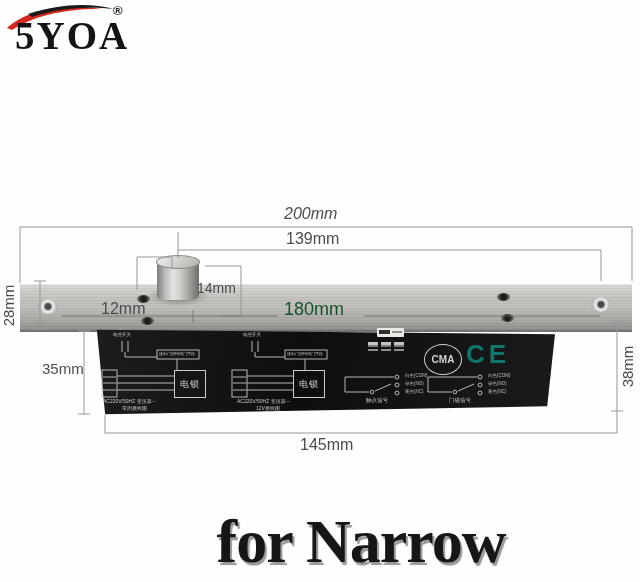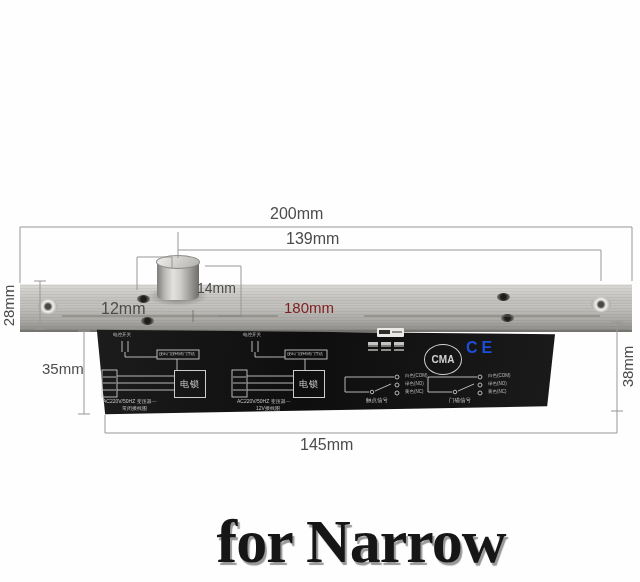--- a/index.html
+++ b/index.html
@@ -39,32 +39,40 @@
   .port{position:absolute;width:10px;height:5px;background:#c4c4c2;
       box-shadow:inset 0 -2px 0 #7c7c7a;}
   .portlbl{position:absolute;width:10px;height:2px;background:#8d8d8b;}
   .sticker{position:absolute;left:377px;top:328px;width:27px;height:9px;background:#eceae6;
       border-radius:1px;}
   .sticker:before{content:"";position:absolute;left:2px;top:2px;width:11px;height:4px;background:#2e2e2c;}
   .sticker:after{content:"";position:absolute;right:2px;top:3px;width:10px;height:2px;background:#8d8b87;}
   .cma{position:absolute;left:424px;top:344px;width:38px;height:31px;border:1.5px solid #cfcfcf;
       border-radius:50%;display:flex;align-items:center;justify-content:center;
       color:#d2d2d2;font-size:10px;font-weight:bold;box-sizing:border-box;}
-  .ce{position:absolute;left:466px;top:339px;color:#1d4ed8;font-size:16px;font-weight:bold;
+  .ce{position:absolute;left:466px;top:339px;color:#0f766e;font-size:26px;font-weight:bold;
       letter-spacing:4px;text-align:center;}
   .footer{position:absolute;left:0;top:506px;width:572px;text-align:center;padding-left:150px;
       box-sizing:border-box;font-family:"Liberation Serif",serif;font-weight:bold;font-size:62px;
       color:#161616;letter-spacing:-1px;text-shadow:2px 3px 1px rgba(145,145,145,.95);}
   svg.overlay{position:absolute;left:0;top:0;pointer-events:none;}
 </style>
 </head>
 <body>
 
 <div class="stage">
 
+  <div class="abs" style="left:0;top:0;width:200px;height:60px;">
+    <svg class="abs" style="left:6px;top:2px;" width="112" height="28" viewBox="0 0 112 28">
+      <path d="M1,26 C20,8 58,1 96,7 C62,6 26,14 6,28 Z" fill="#d2281e"></path>
+      <path d="M22,12 C55,1 85,1 108,7 C82,4 52,6 26,15 Z" fill="#1a1a1a"></path>
+    </svg>
+    <div class="logo-text">5YOA</div>
+    <div class="logo-reg">®</div>
+  </div>
 
   <div class="plate-top"></div>
   <div class="plate-front"></div>
   <div class="hole-big" style="left:38px;top:299px;"></div>
   <div class="hole-big" style="left:591px;top:297px;"></div>
   <div class="hole-sm" style="left:137px;top:295px;"></div>
   <div class="hole-sm" style="left:141px;top:317px;"></div>
   <div class="hole-sm" style="left:497px;top:293px;"></div>
   <div class="hole-sm" style="left:501px;top:314px;"></div>
 
@@ -111,25 +119,25 @@
       <circle cx="397" cy="393" r="2"></circle>
 
       <path d="M428,377 H477 M428,377 V392 H452 M458,391 L474,384"></path>
       <circle cx="455" cy="392" r="1.8"></circle>
       <circle cx="480" cy="377" r="2"></circle>
       <circle cx="480" cy="385" r="2"></circle>
       <circle cx="480" cy="393" r="2"></circle>
     </g>
   </svg>
 
-  <div class="dim" style="left:270px;top:206px;">200mm</div>
+  <div class="dim" style="left:284px;top:206px;font-style:italic;">200mm</div>
   <div class="dim" style="left:286px;top:231px;">139mm</div>
   <div class="dim" style="left:101px;top:253px;margin-top:48px;">12mm</div>
   <div class="dim" style="left:197px;top:281px;font-size:14px;">14mm</div>
-  <div class="dim" style="left:284px;top:300px;font-size:15px;color:#7f1d1d;">180mm</div>
+  <div class="dim" style="left:284px;top:300px;font-size:18px;color:#14532d;">180mm</div>
   <div class="dim rot" style="left:-12px;top:298px;font-size:15px;">28mm</div>
   <div class="dim" style="left:42px;top:361px;font-size:15px;">35mm</div>
   <div class="dim" style="left:300px;top:437px;">145mm</div>
   <div class="dim rot" style="left:607px;top:359px;font-size:15px;">38mm</div>
 
   <div class="bodytxt" style="left:113px;top:332px;font-size:4.5px;">电控开关</div>
   <div class="bodytxt" style="left:159px;top:352px;font-size:4px;width:38px;overflow:hidden;">接出门按钮或门禁机</div>
   <div class="lockbox" style="left:174px;top:370px;">电锁</div>
   <div class="bodytxt" style="left:103px;top:399px;font-size:5px;">AC220V/50HZ 变压器一</div>
   <div class="bodytxt" style="left:122px;top:406px;font-size:5px;">常闭接线图</div>

